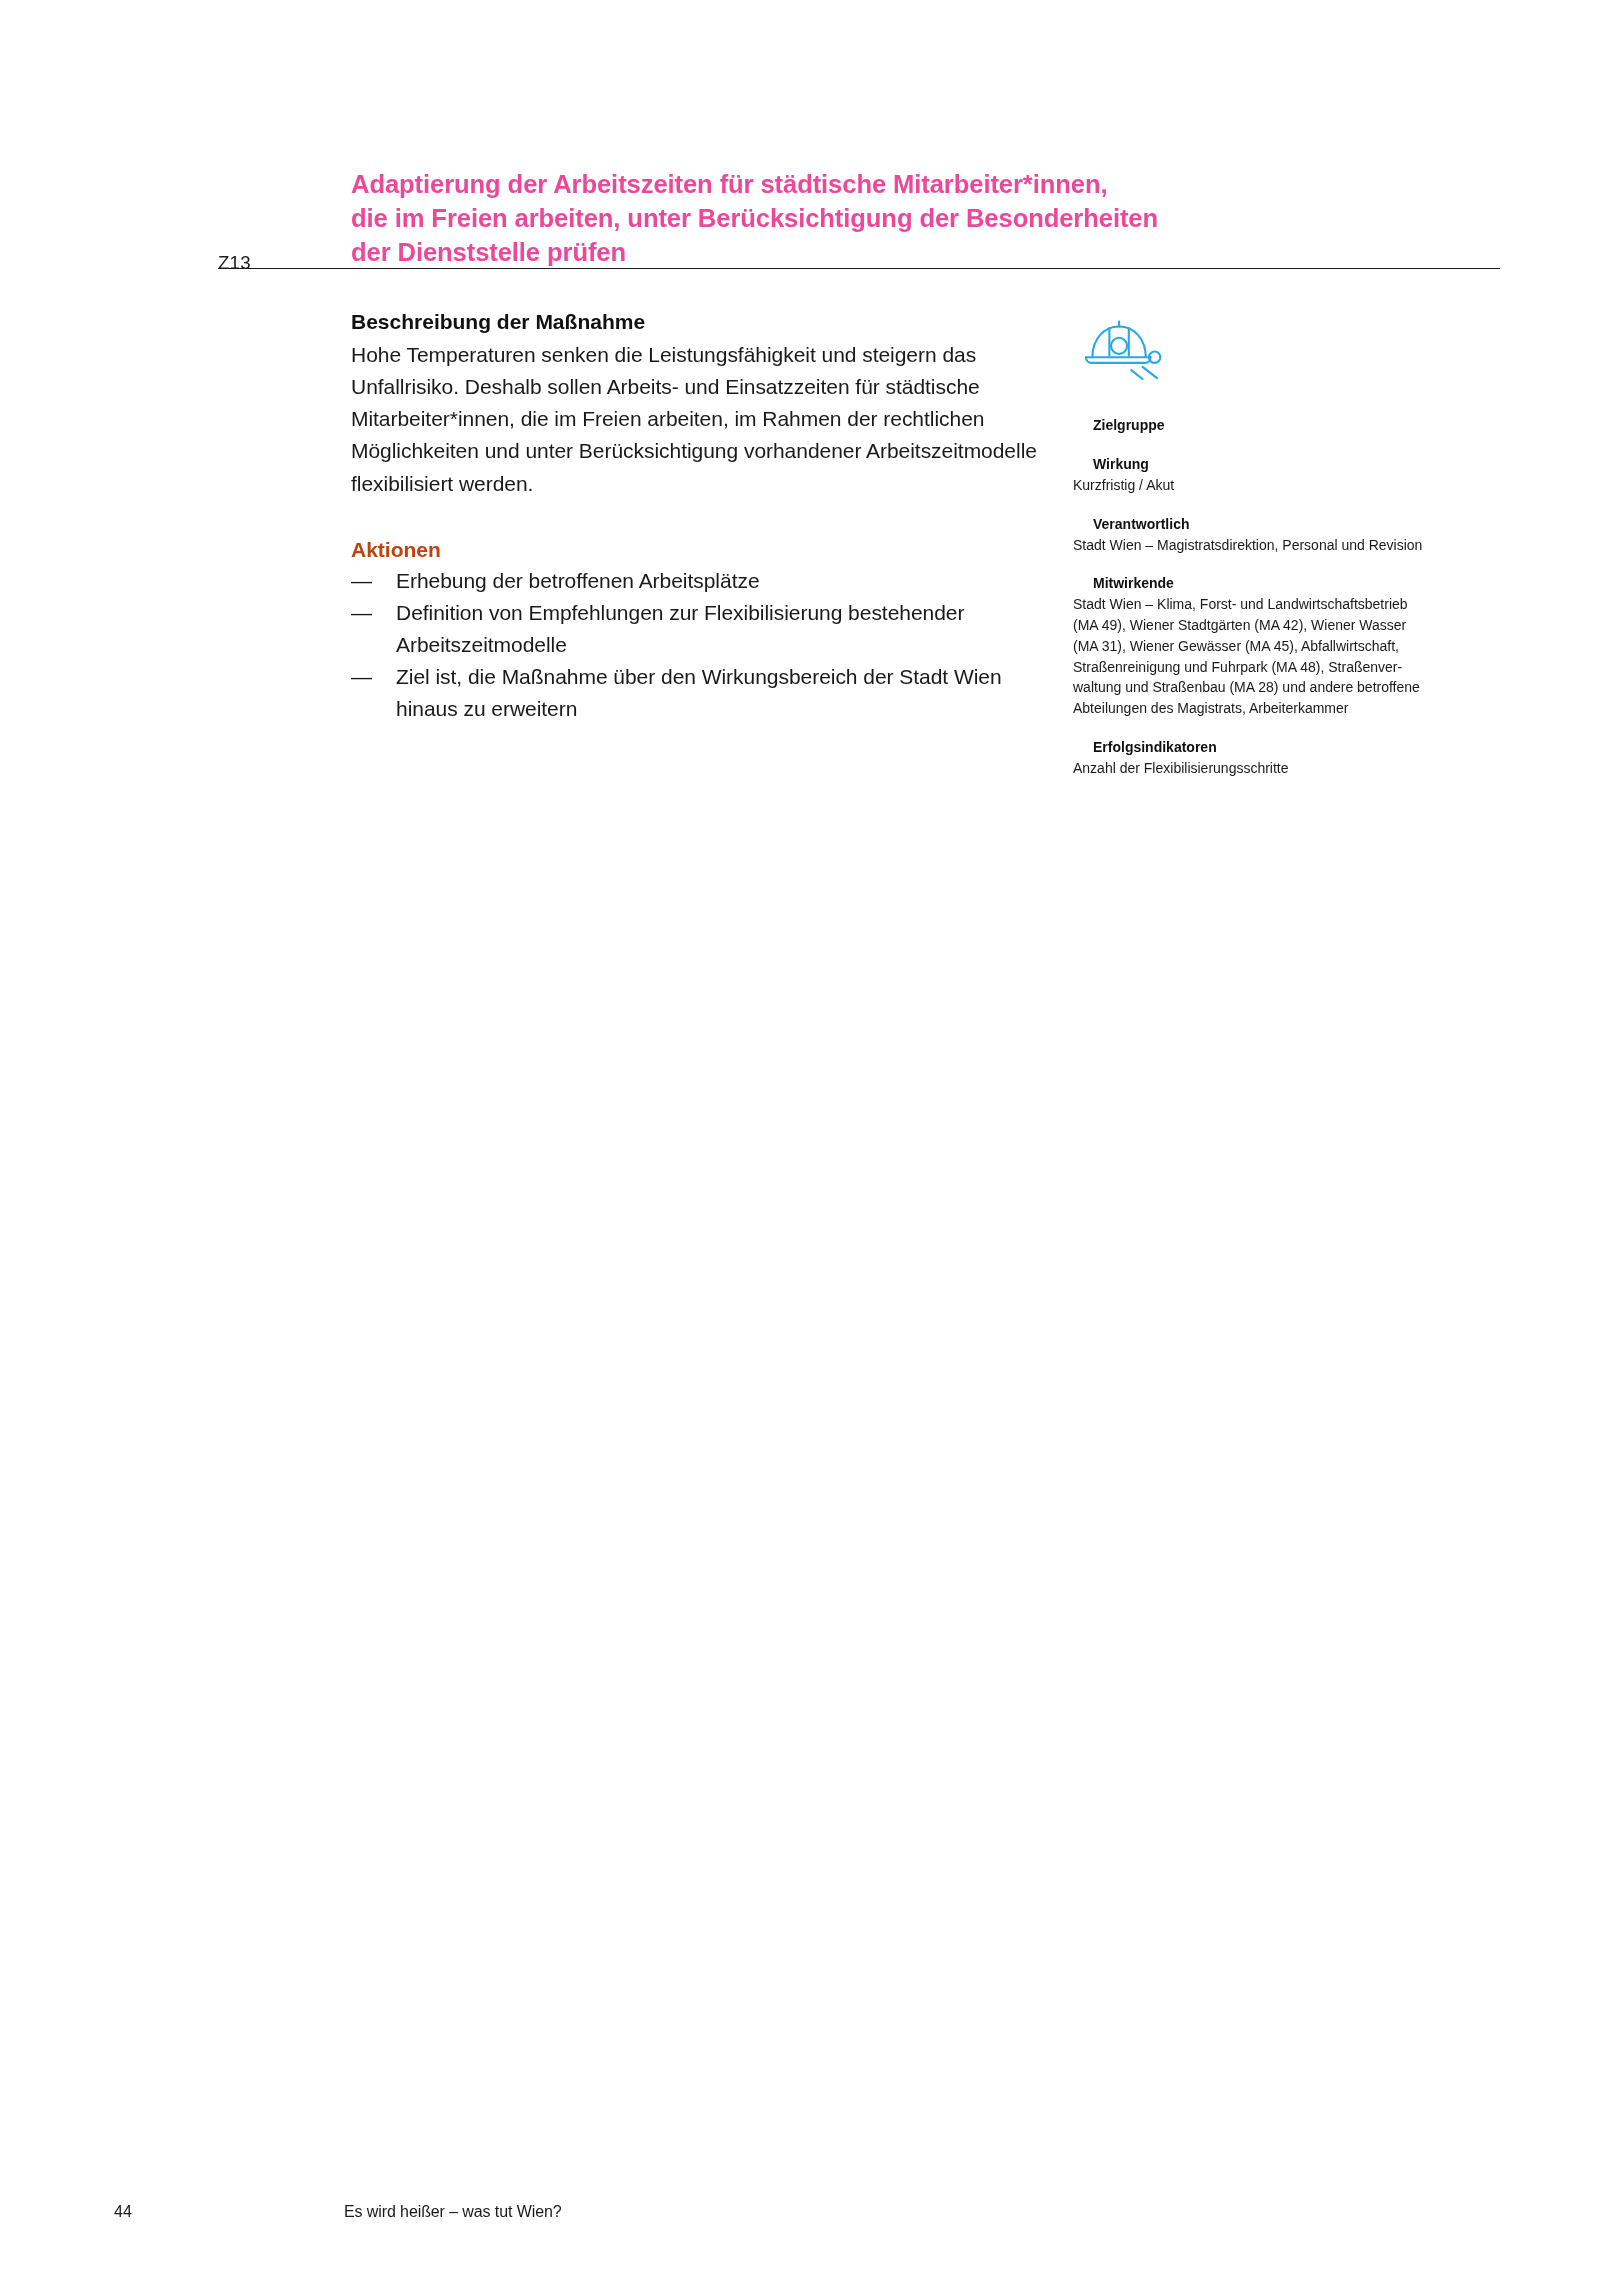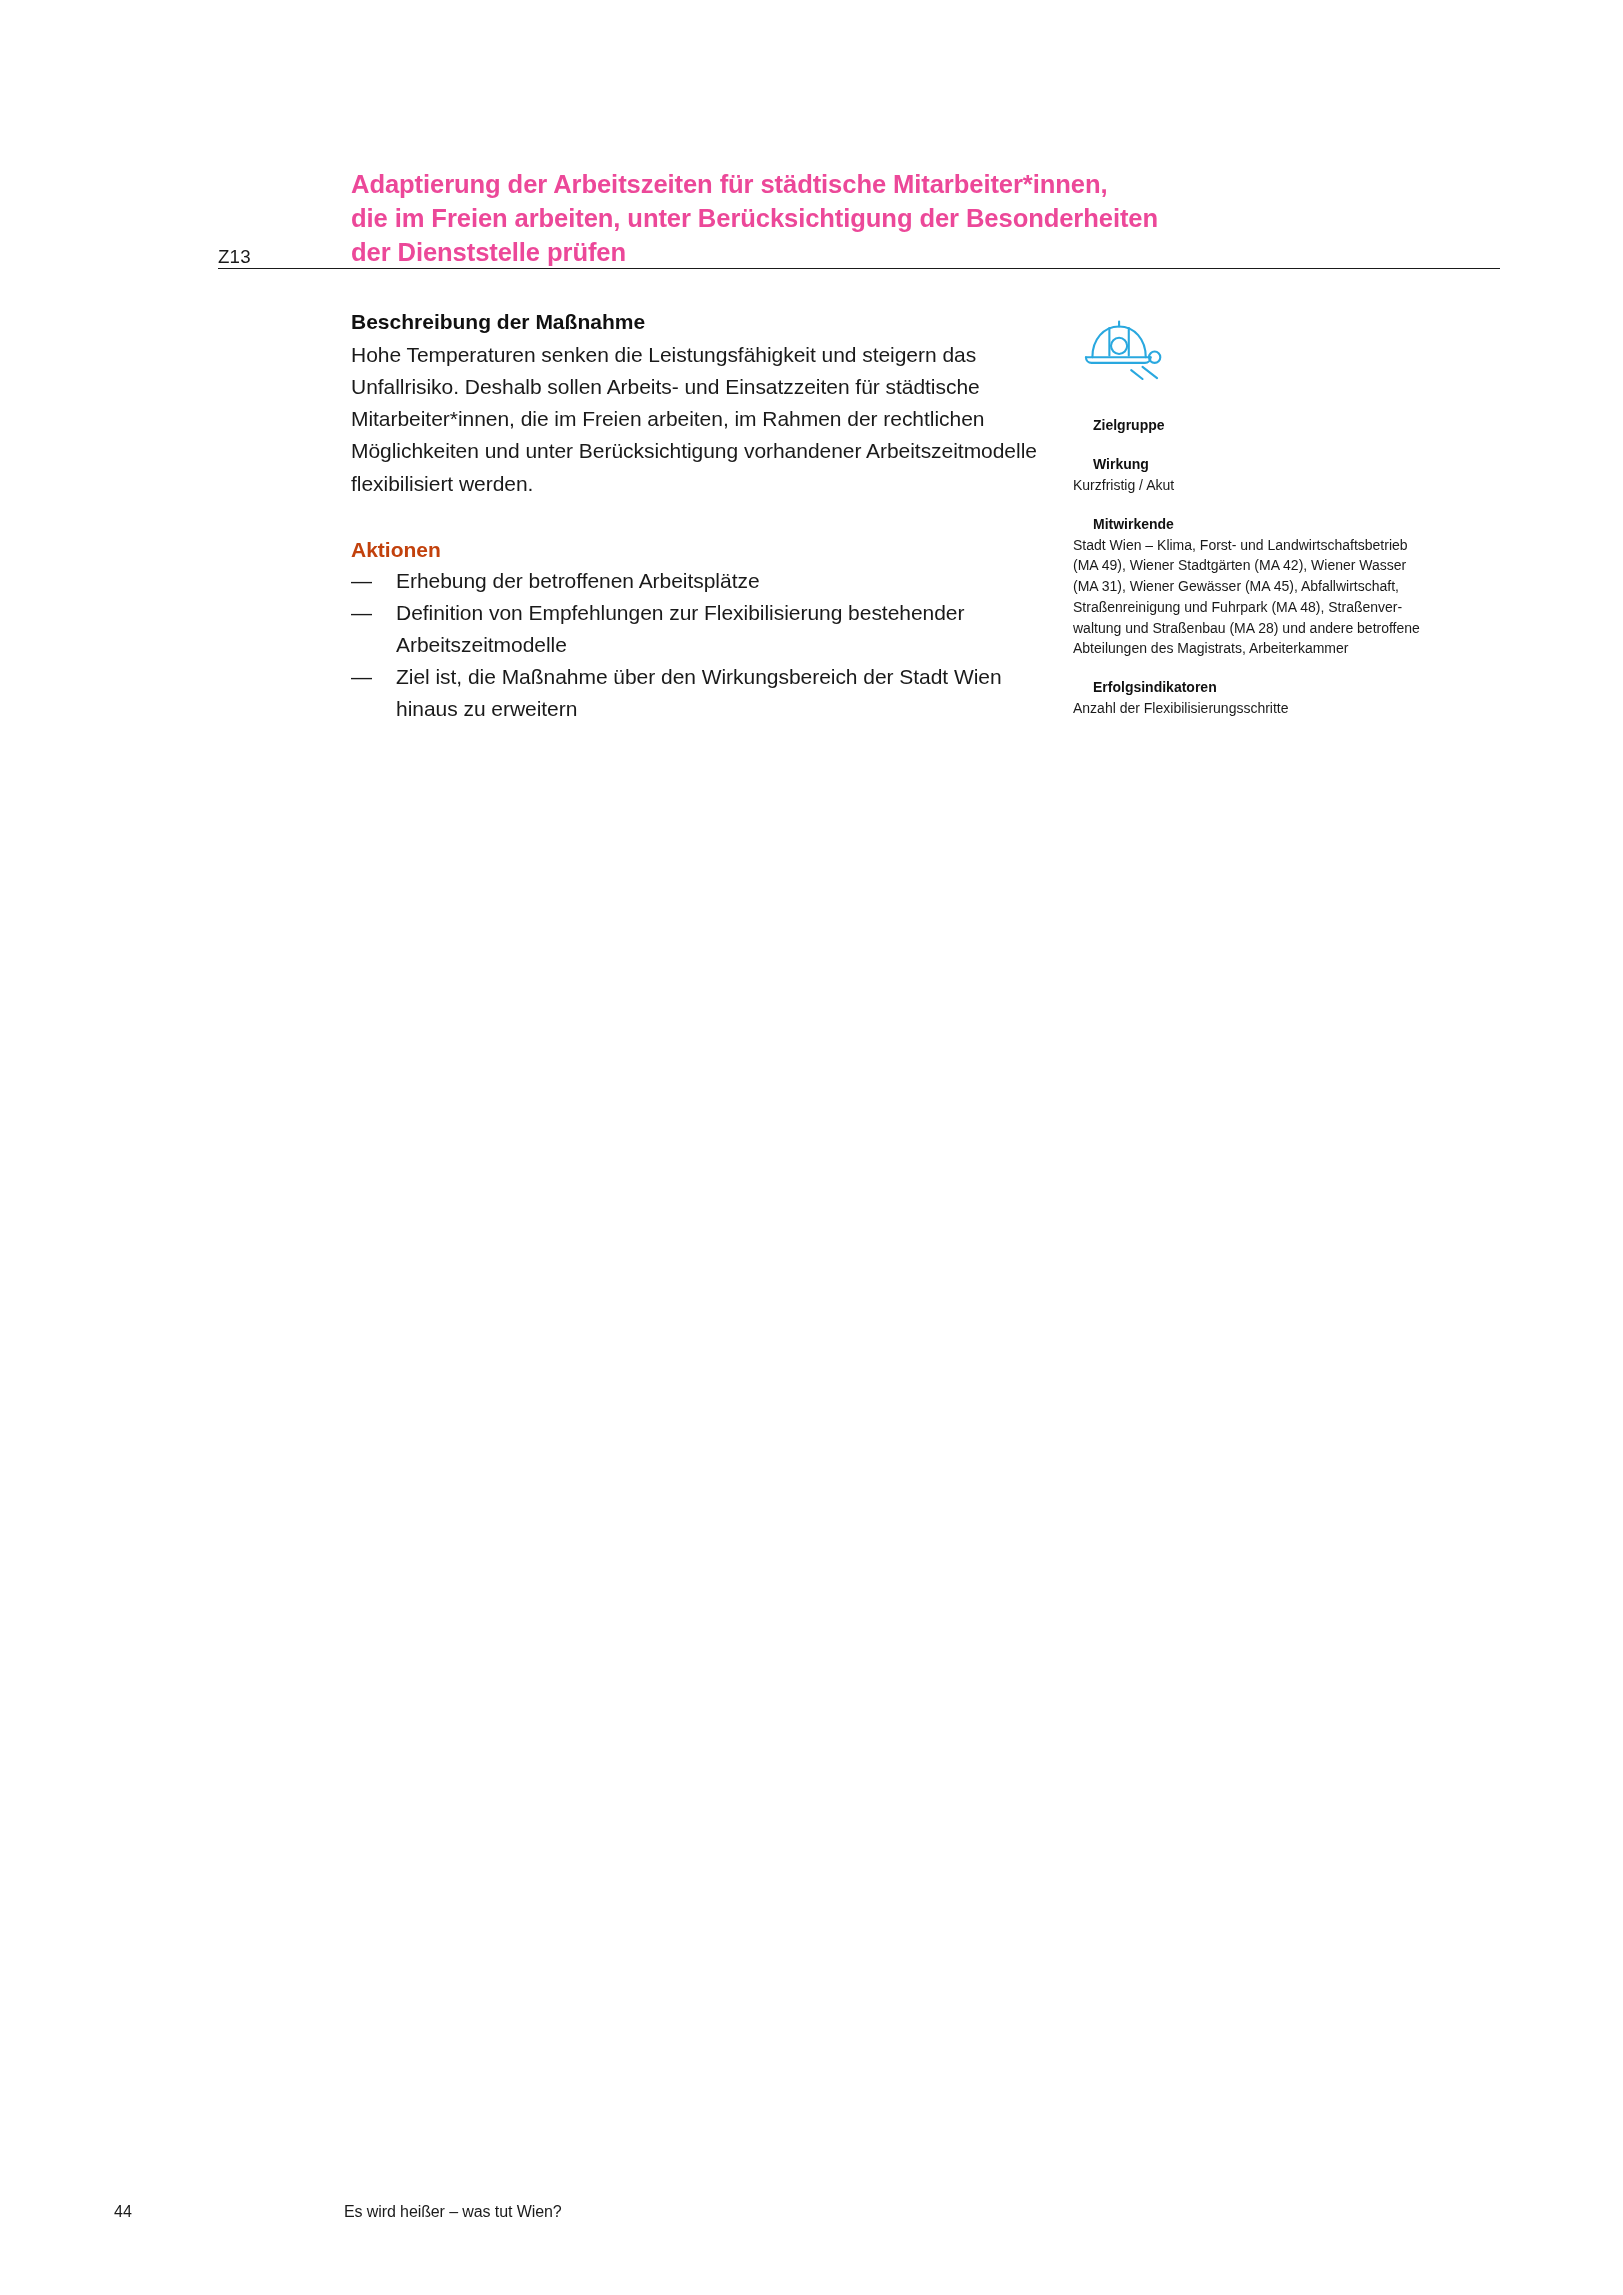--- a/index.html
+++ b/index.html
@@ -20,21 +20,21 @@
     position: absolute;
     left: 0; top: 0;
     width: 1623px;
     height: 2295px;
   }
 
   
   .measure-id {
     position: absolute;
     left: 218px;
-    top: 246px;
+    top: 252px;
     font-size: 18.7px;
     letter-spacing: 0.2px;
     color: #1a1a1a;
   }
 
   
   .title {
     position: absolute;
     left: 351px;
     top: 167px;
@@ -212,20 +212,26 @@
       <div class="meta-label">Zielgruppe</div>
     </div>
 
     <div class="meta-block">
       <div class="meta-label">Wirkung</div>
       <div class="meta-value">
         <span class="ln">Kurzfristig / Akut</span>
       </div>
     </div>
 
+    <div class="meta-block">
+      <div class="meta-label">Verantwortlich</div>
+      <div class="meta-value">
+        <span class="ln">Stadt Wien  – Magistratsdirektion, Personal und Revision</span>
+      </div>
+    </div>
 
     <div class="meta-block">
       <div class="meta-label">Mitwirkende</div>
       <div class="meta-value">
         <span class="ln">Stadt Wien – Klima, Forst- und Landwirtschaftsbetrieb</span>
         <span class="ln">(MA 49), Wiener Stadtgärten (MA 42), Wiener Wasser</span>
         <span class="ln">(MA 31), Wiener Gewässer (MA 45), Abfallwirtschaft,</span>
         <span class="ln">Straßenreinigung und Fuhrpark (MA 48), Straßenver-</span>
         <span class="ln">waltung und Straßenbau (MA 28) und andere betroffene</span>
         <span class="ln">Abteilungen des Magistrats, Arbeiterkammer</span>

